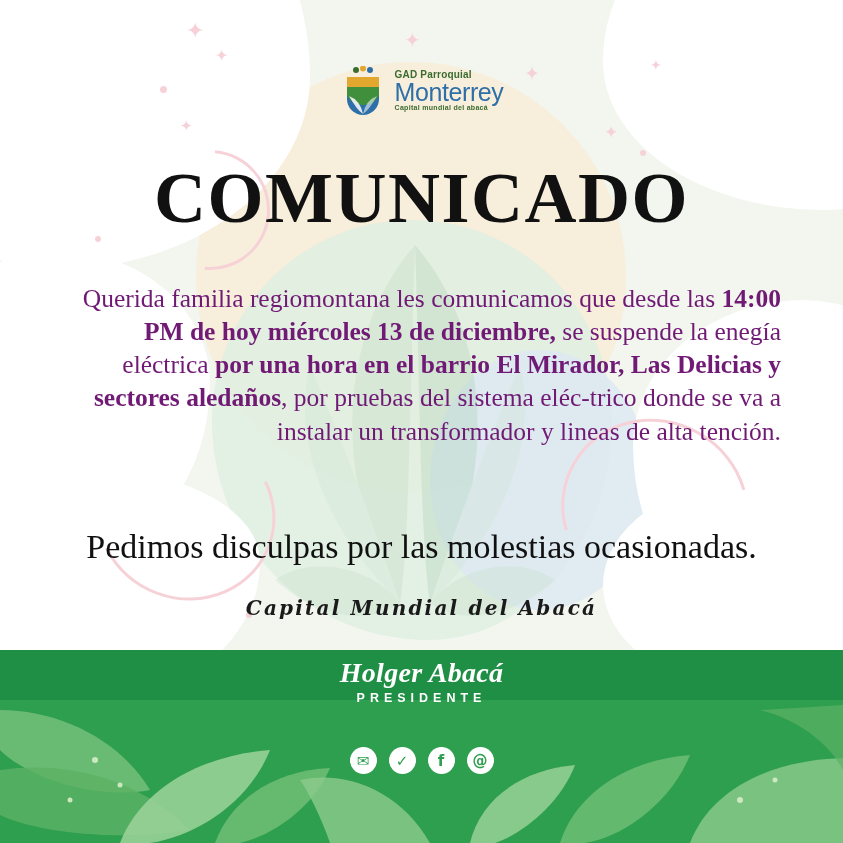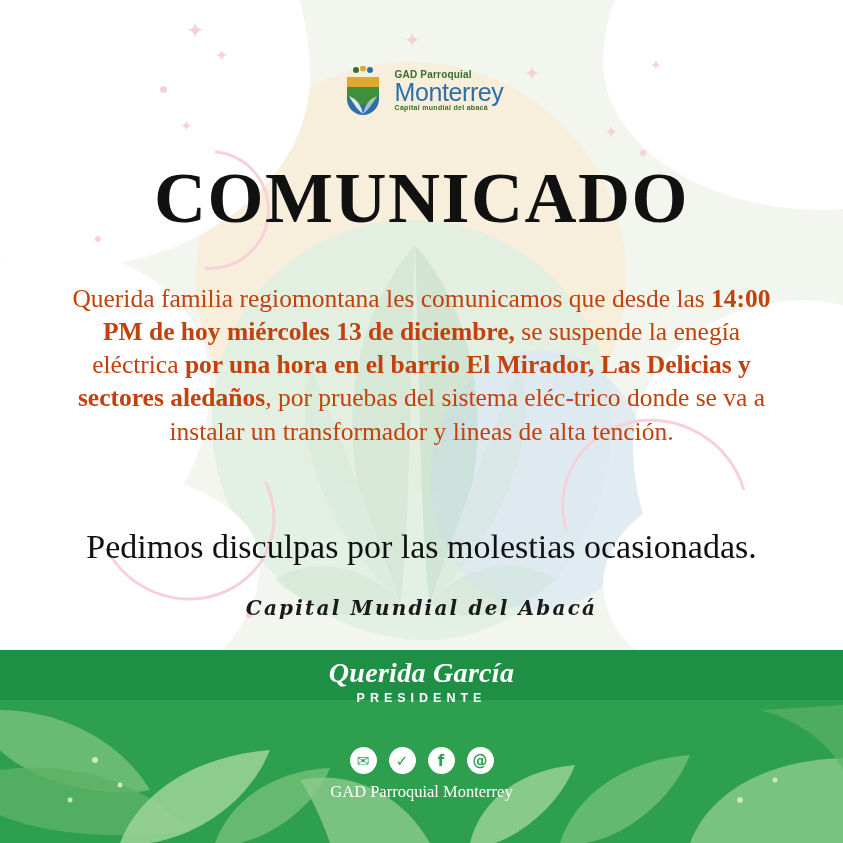--- a/index.html
+++ b/index.html
@@ -134,22 +134,22 @@
     font-size: 72px;
     letter-spacing: 1.5px;
     color: #111111;
   }
 
   .body-text {
     position: absolute; left: 62px; right: 62px; top: 282px;
     font-family: "Liberation Serif", serif;
     font-size: 25.5px;
     line-height: 1.30;
-    color: #c2410c;
-    text-align: center;
+    color: #701a75;
+    text-align: right;
   }
   .body-text b { font-weight: 700; }
 
   .apology {
     position: absolute; left: 0; right: 0; top: 528px;
     text-align: center;
     font-family: "Liberation Serif", serif;
     font-size: 34px;
     color: #111111;
   }
@@ -303,27 +303,26 @@
       <path d="M690 193 C 710 140, 770 110, 843 108 L 843 193 Z" fill="#8ccb8c" opacity=".8"></path>
       <path d="M760 60 C 800 70, 830 95, 843 120 L 843 55 Z" fill="#5bb264" opacity=".7"></path>
       <circle cx="95" cy="110" r="3" fill="#d7edc9" opacity=".9"></circle>
       <circle cx="120" cy="135" r="2.5" fill="#d7edc9" opacity=".9"></circle>
       <circle cx="70" cy="150" r="2.5" fill="#d7edc9" opacity=".9"></circle>
       <circle cx="740" cy="150" r="3" fill="#d7edc9" opacity=".9"></circle>
       <circle cx="775" cy="130" r="2.5" fill="#d7edc9" opacity=".9"></circle>
     </svg>
 
     <div class="footer-inner">
-      <div class="pres-name">Querida García</div>
+      <div class="pres-name">Holger Abacá</div>
       <div class="pres-role">PRESIDENTE</div>
 
       <div class="social-row">
         <span class="social">✉</span>
         <span class="social">✓</span>
         <span class="social">f</span>
         <span class="social">@</span>
       </div>
 
-      <div class="handle">GAD Parroquial Monterrey</div>
     </div>
   </div>
 
 </div>
 
 </body></html>

